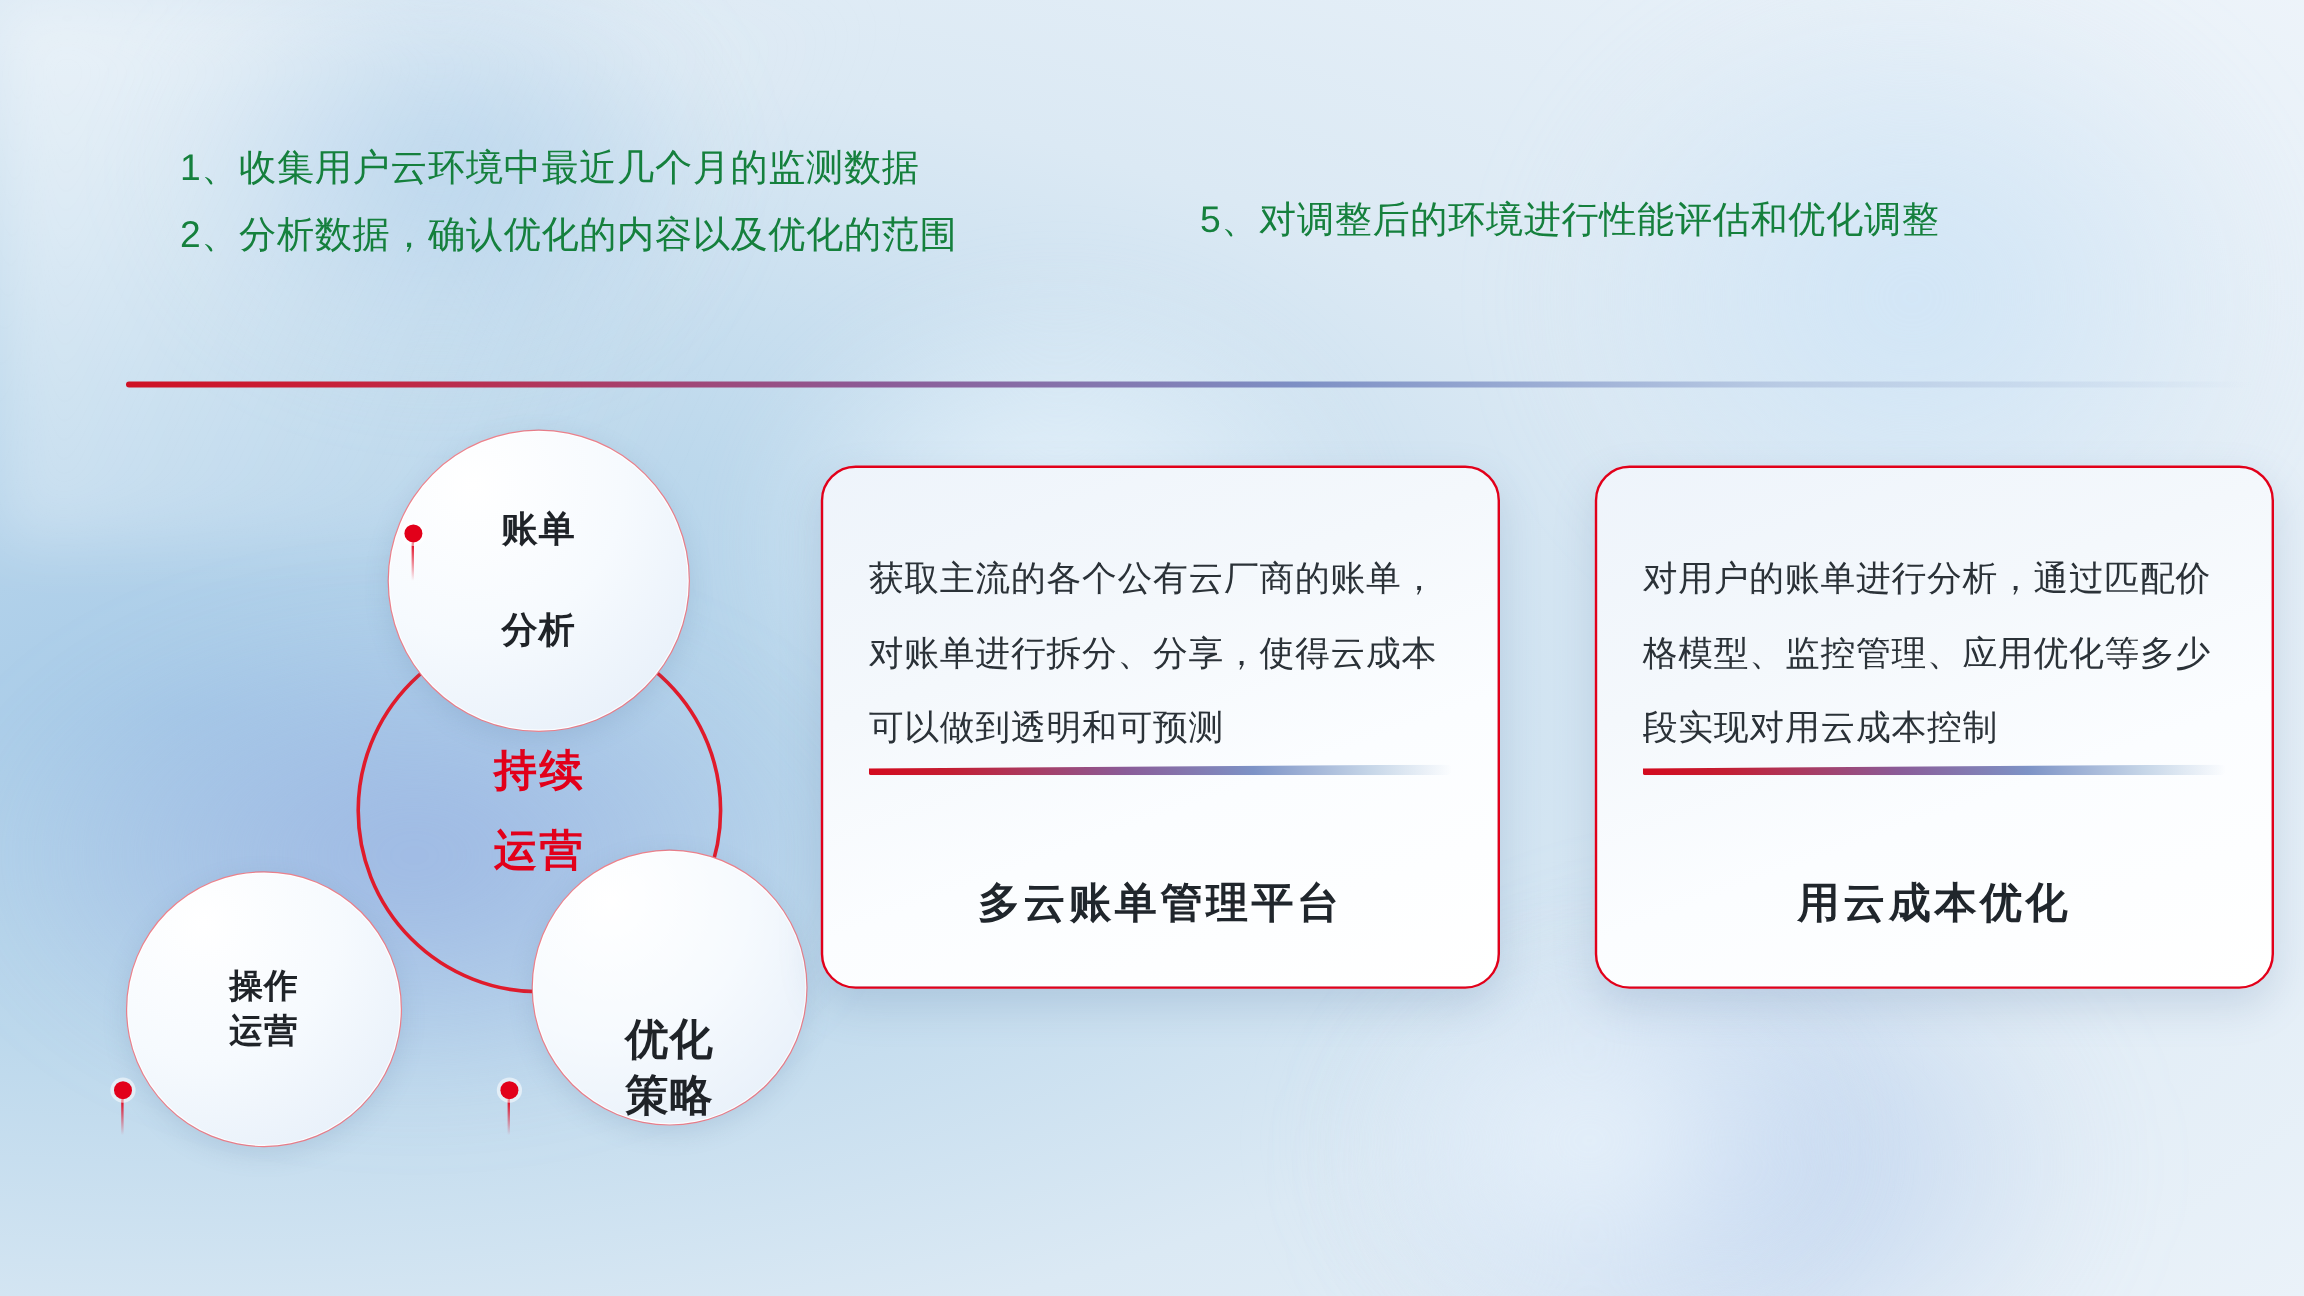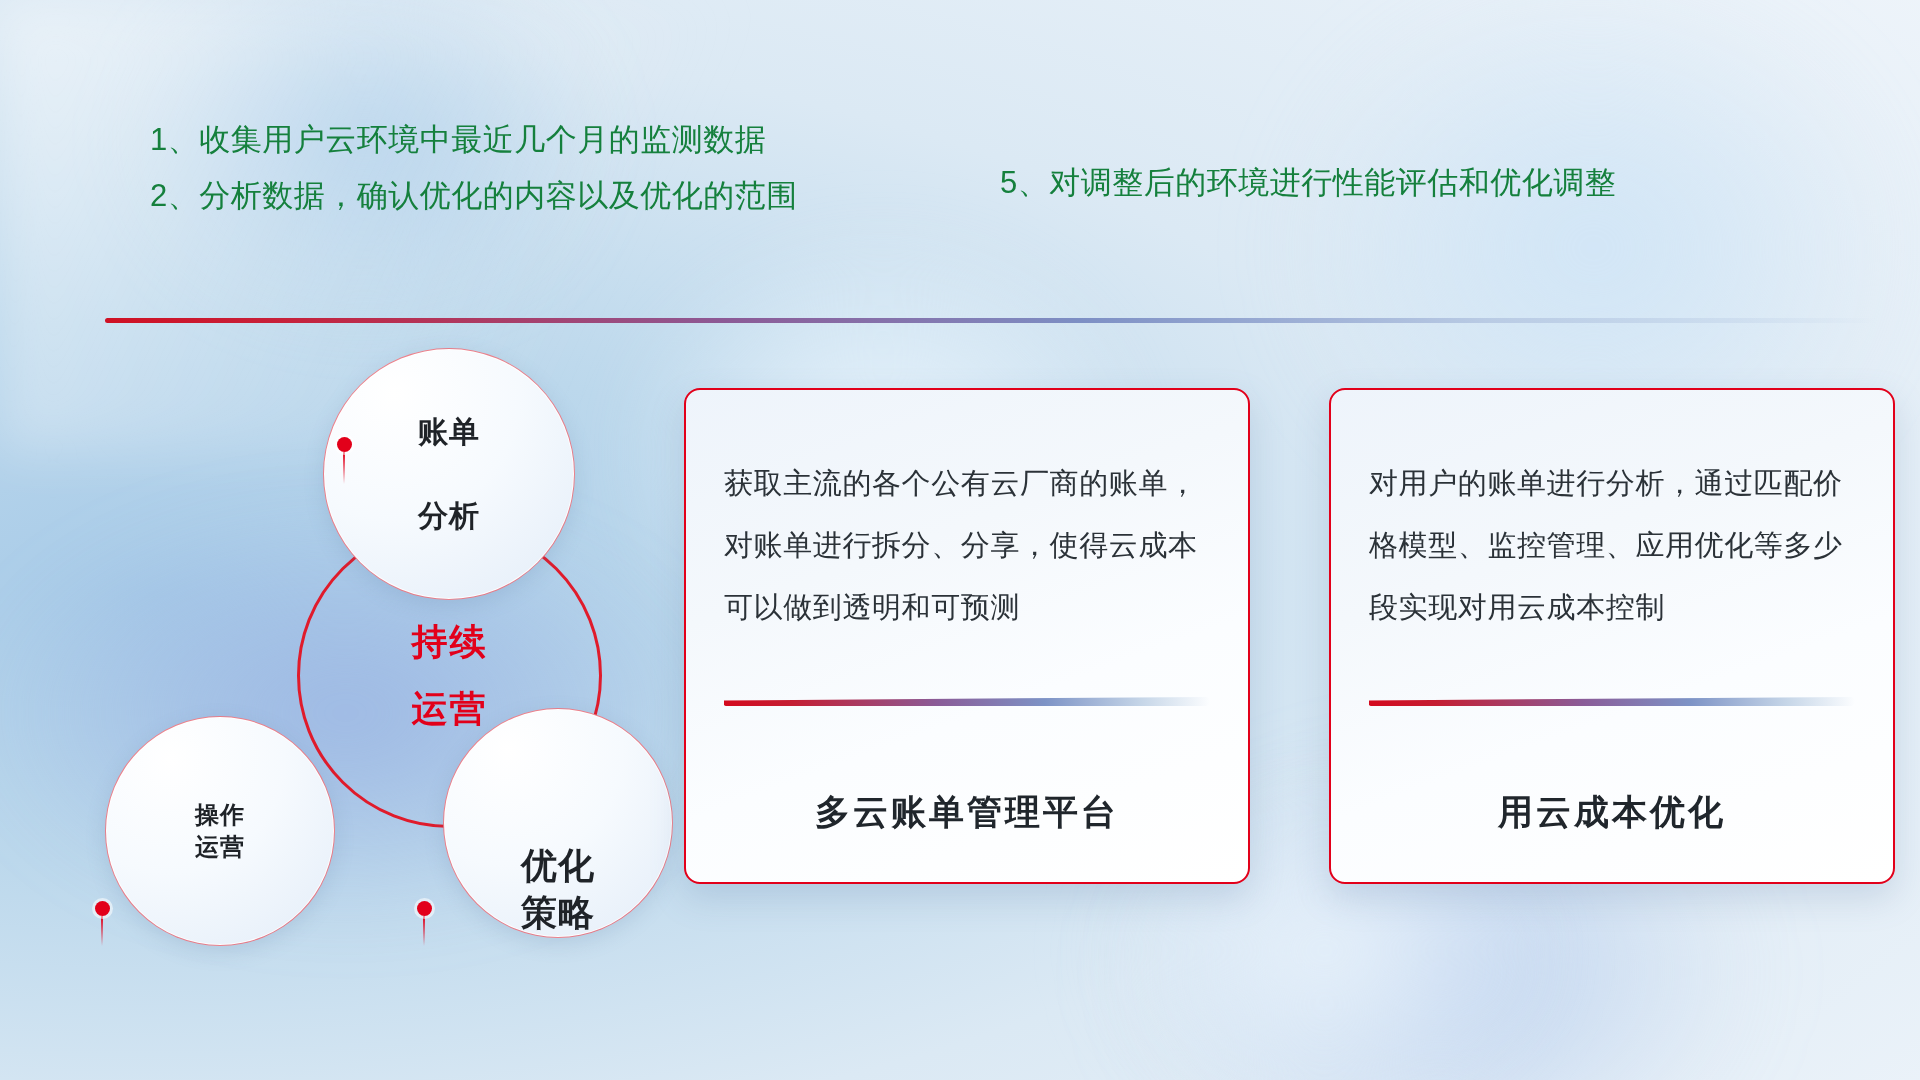--- a/index.html
+++ b/index.html
@@ -103,43 +103,43 @@
     text-align:center;
     color:#1f2328;
     font-weight:700;
     background:
       radial-gradient(120% 120% at 28% 18%, #ffffff 0%, #f6fafe 42%, #e9f1fa 75%, #dfeaf6 100%);
     box-shadow: 0 6px 20px rgba(90,120,160,.18), inset 0 0 0 1px rgba(255,255,255,.85);
     border:1.5px solid rgba(224,27,43,.55);
   }
   .bubble span{ display:block; line-height:1.32; letter-spacing:1px; }
 
-  .bubble-top   { left:218px; top:0px;   width:252px; height:252px; font-size:30px;gap:44px; }
-  .bubble-left  { left:0px;   top:368px; width:230px; height:230px; font-size:24px; }
+  .bubble-top   { left:218px; top:10px;   width:252px; height:252px; font-size:30px;gap:44px; }
+  .bubble-left  { left:0px;   top:378px; width:230px; height:230px; font-size:28px; }
   .bubble-right { left:338px; top:360px; width:230px; height:230px; font-size:36px;justify-content:flex-end; }
 
   .dot{
     position:absolute; width:15px; height:15px; border-radius:50%;
     background:#e2001a; box-shadow:0 0 0 3px rgba(255,255,255,.55);
   }
   .dot-top  { left:337px; top:437px; }
   .dot-left { left:95px;  top:901px; }
   .dot-right{ left:417px; top:901px; }
   .stem{
     position:absolute; width:2px; background:linear-gradient(180deg,#e2001a,rgba(226,0,26,0));
   }
   .stem-top { left:343px; top:452px; height:32px; }
   .stem-left{ left:101px; top:916px; height:30px; }
   .stem-right{left:423px; top:916px; height:30px; }
 
   
   .card{
     position:absolute;
-    top:388px; height:496px;
-    border-radius:16px;
+    top:388px; height:436px;
+    border-radius:29px;
     border:2px solid #e2001a;
     background:
       linear-gradient(160deg, #eef4fb 0%, #f4f8fc 34%, #fbfdff 62%, #ffffff 100%);
     box-shadow:0 14px 34px rgba(96,126,170,.22);
     overflow:hidden;
   }
   .card-1{ left:684px;  width:566px; }
   .card-2{ left:1290px; width:566px;margin-left:39px; }
 
   .card-body{

